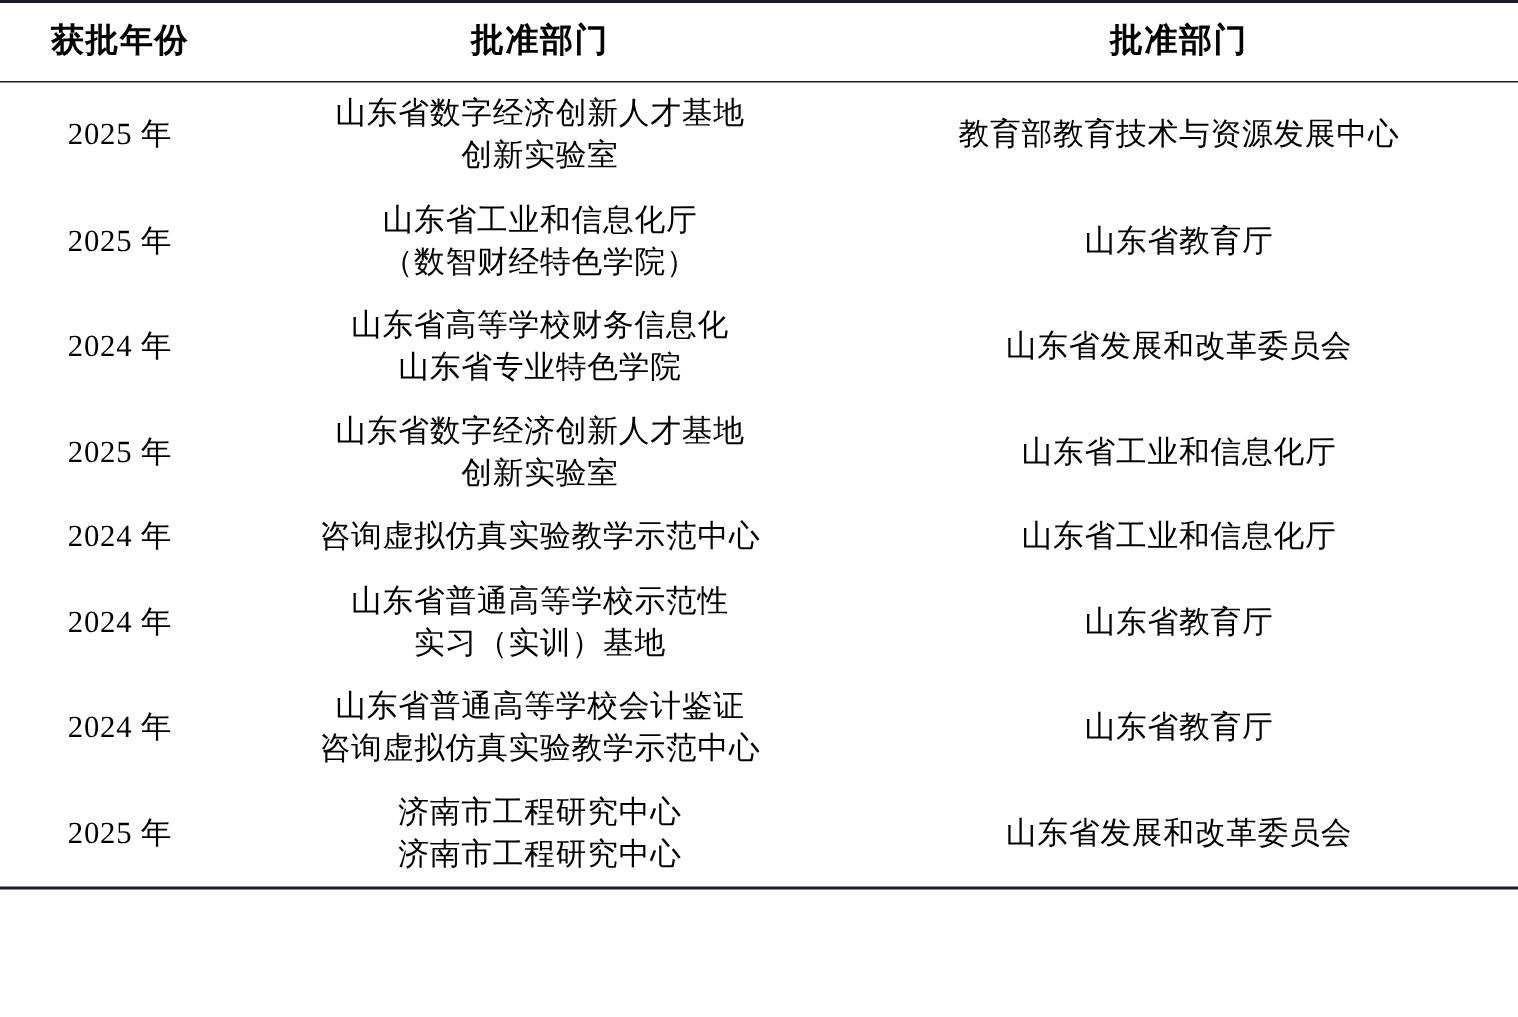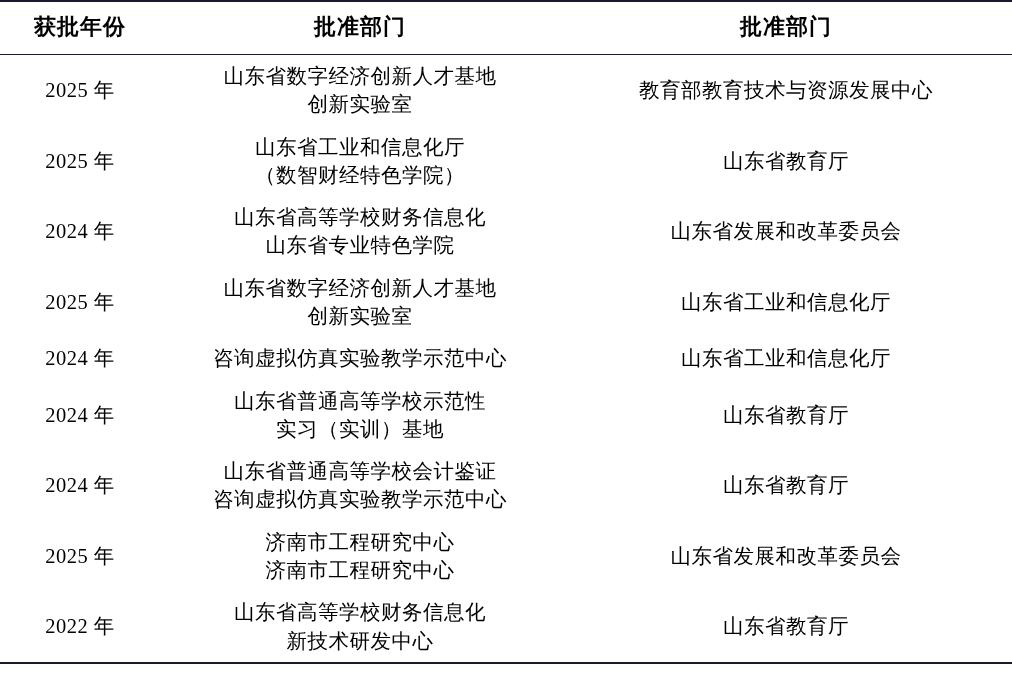--- a/index.html
+++ b/index.html
@@ -149,25 +149,15 @@
         <tr>
           <td class="cell-year">2025 年</td>
           <td class="cell-name">
             <span class="line">济南市工程研究中心</span>
             <span class="line">济南市工程研究中心</span>
           </td>
           <td class="cell-dept">
             <span class="line">山东省发展和改革委员会</span>
           </td>
         </tr>
-        <tr>
-          <td class="cell-year">2022 年</td>
-          <td class="cell-name">
-            <span class="line">山东省高等学校财务信息化</span>
-            <span class="line">新技术研发中心</span>
-          </td>
-          <td class="cell-dept">
-            <span class="line">山东省教育厅</span>
-          </td>
-        </tr>
       </tbody>
   </table>
 </div>
 
 </body></html>

